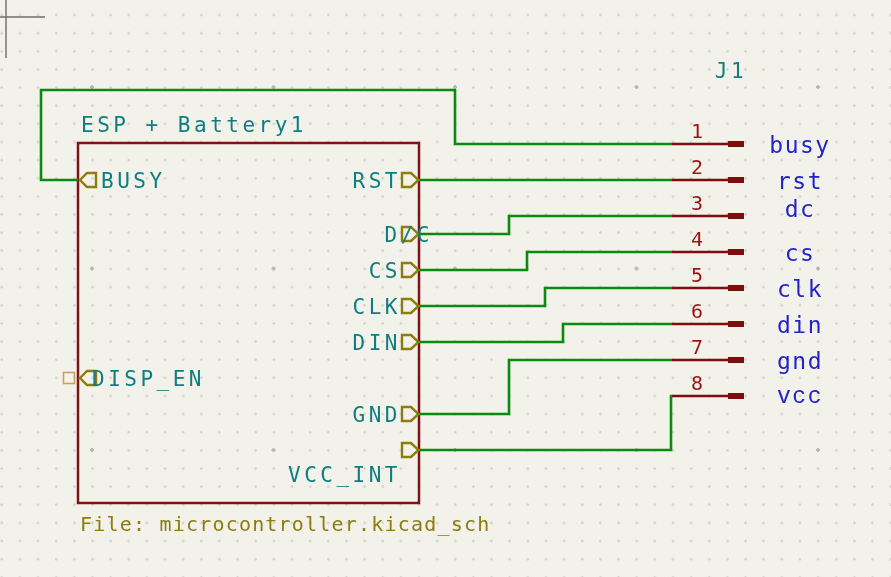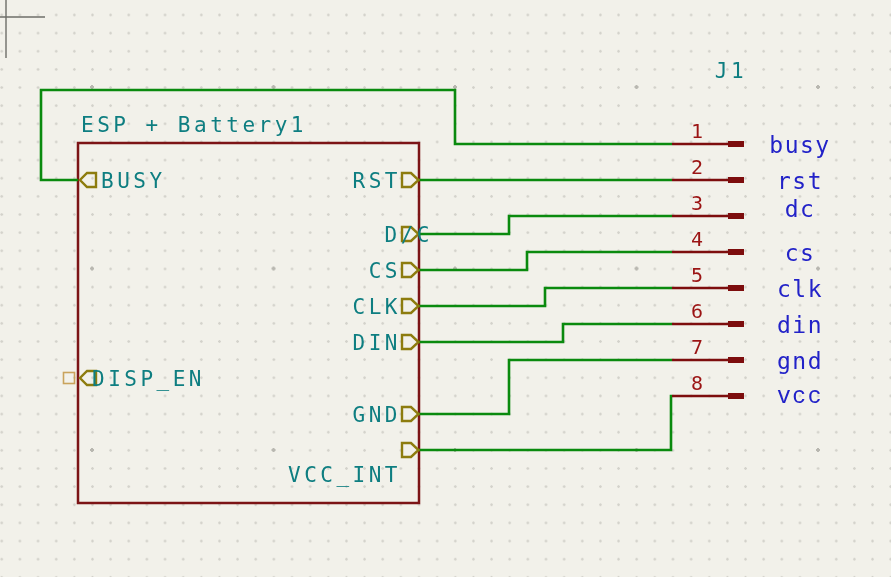--- a/index.html
+++ b/index.html
@@ -68,20 +68,21 @@
       <path d="M402 227 L411 227 L418.5 234 L411 241 L402 241 Z" fill="none" stroke="#8d7c0e" stroke-width="2.4"></path>
       <path d="M402 263 L411 263 L418.5 270 L411 277 L402 277 Z" fill="none" stroke="#8d7c0e" stroke-width="2.4"></path>
       <path d="M402 299 L411 299 L418.5 306 L411 313 L402 313 Z" fill="none" stroke="#8d7c0e" stroke-width="2.4"></path>
       <path d="M402 335 L411 335 L418.5 342 L411 349 L402 349 Z" fill="none" stroke="#8d7c0e" stroke-width="2.4"></path>
       <path d="M402 407 L411 407 L418.5 414 L411 421 L402 421 Z" fill="none" stroke="#8d7c0e" stroke-width="2.4"></path>
       <path d="M402 443 L411 443 L418.5 450 L411 457 L402 457 Z" fill="none" stroke="#8d7c0e" stroke-width="2.4"></path>
     </svg>
 
   <div class="t teal" style="left: 81px; top: 125px; text-align: center;">ESP + Battery1</div>
 
+  <div class="t olive" style="left: 80px; top: 524px;">File: microcontroller.kicad_sch</div>
 
   <div class="t teal c" style="left: 731px; top: 71px; text-align: center;">J1</div>
 
 
   <div>
       <div class="t teal" style="left: 101px; top: 181px;">BUSY</div>
       <div class="t teal" style="left: 92px; top: 379px;">DISP_EN</div>
       <div class="t teal r" style="left: 401px; top: 181px;">RST</div>
       <div class="t teal r" style="left: 401px; top: 235px; margin-left: 32px;">D/C</div>
       <div class="t teal r" style="left: 401px; top: 271px;">CS</div>

